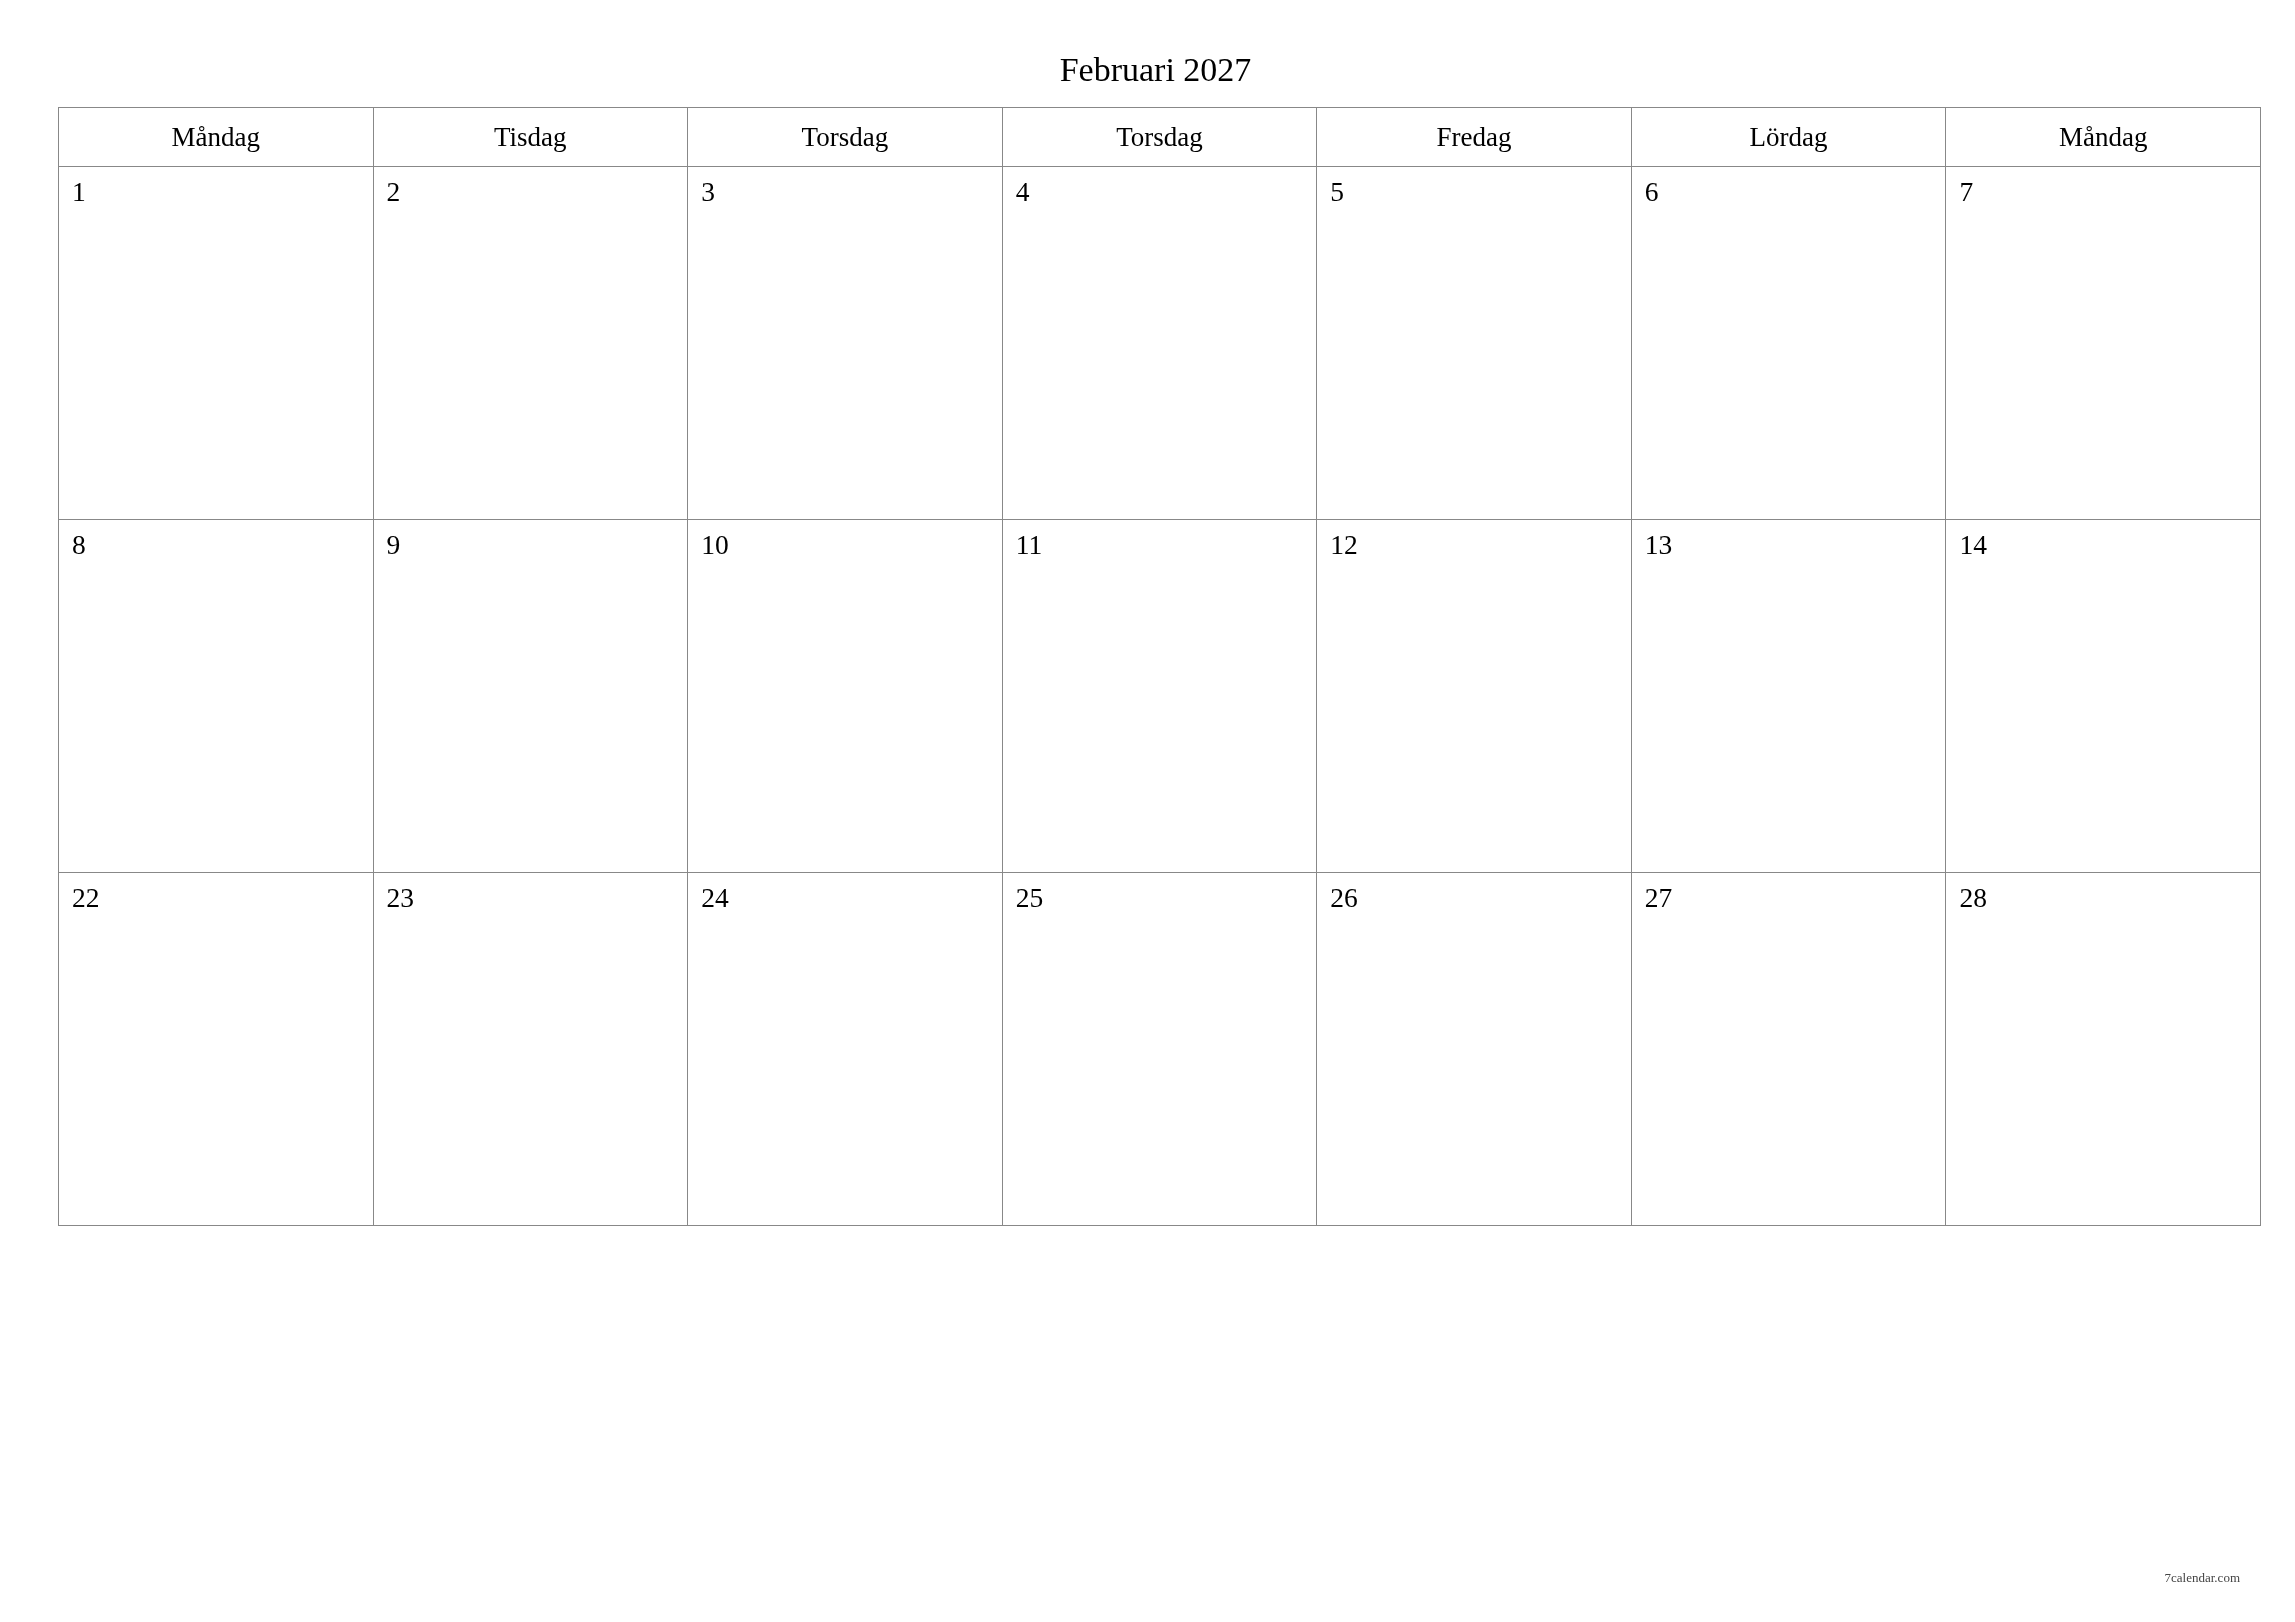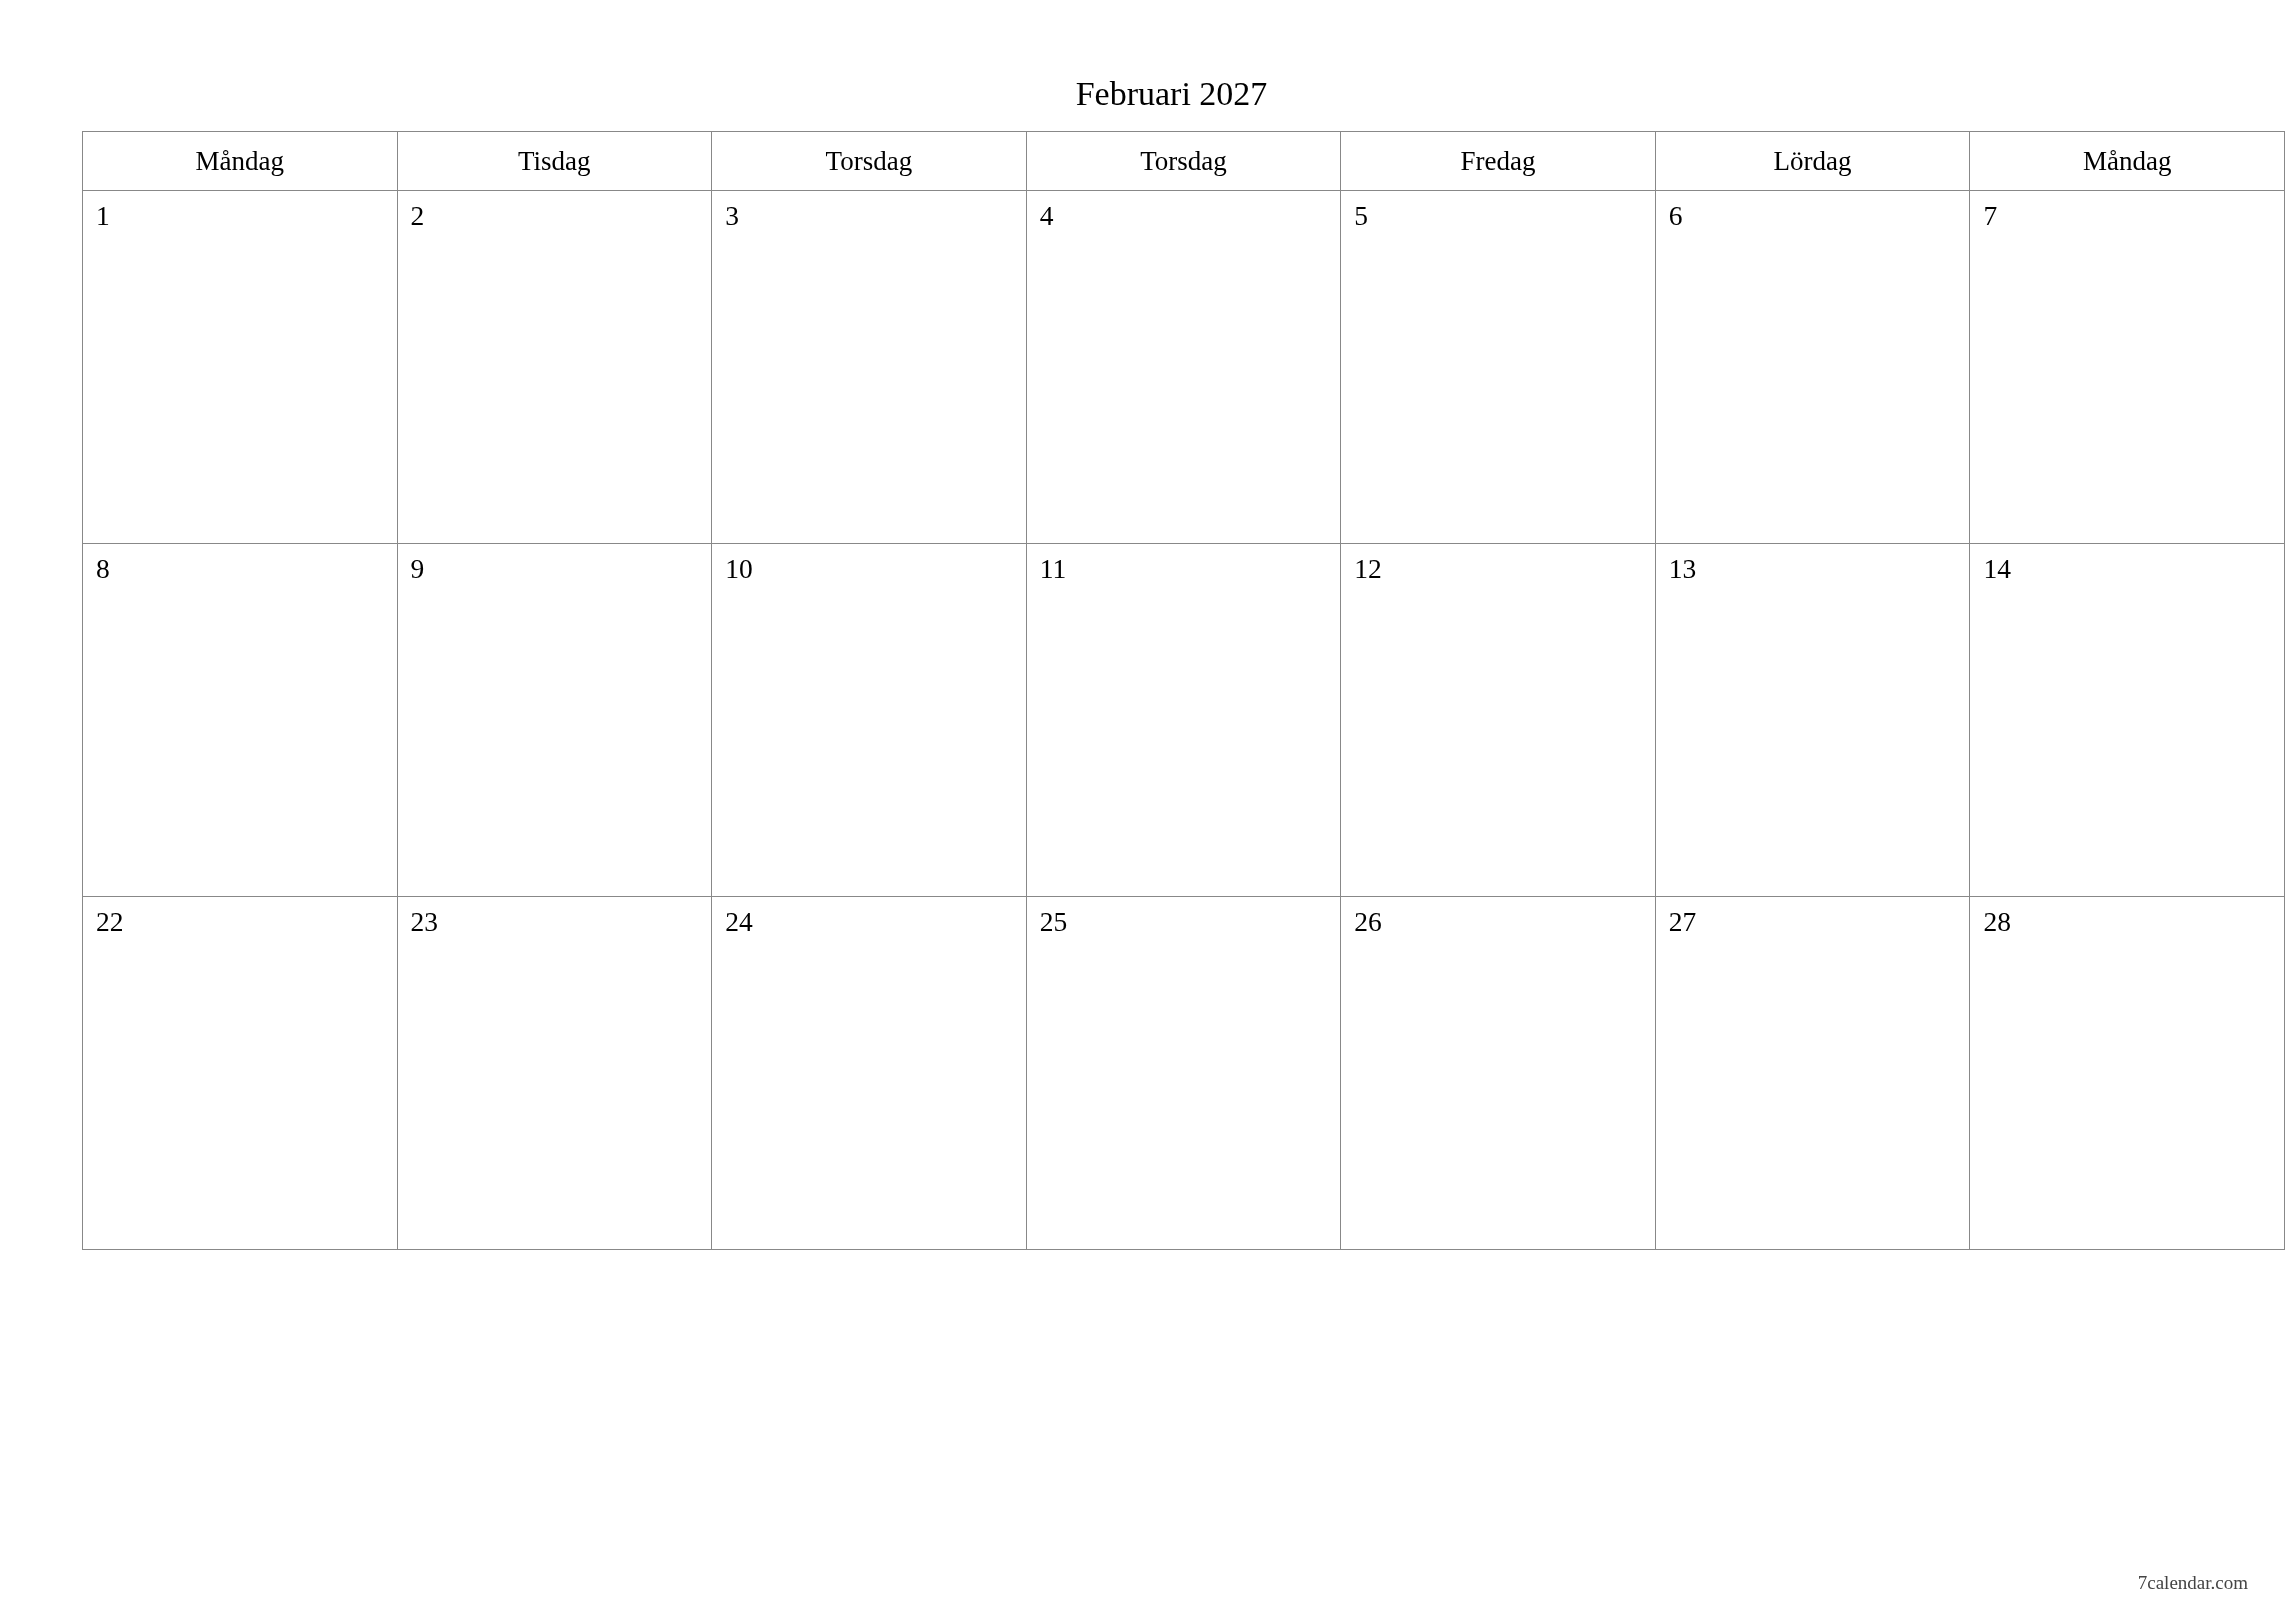--- a/index.html
+++ b/index.html
@@ -1,16 +1,16 @@
 <!DOCTYPE html>
 <html style="font-size:10.5px"><head>
   <meta charset="utf-8">
   <style>
     * {
-      margin: 12px;
+      margin: 4px;
       padding: 0;
       box-sizing: border-box;
     }
     body {
       font-family: Georgia, 'Times New Roman', serif;
       background: #ffffff;
       width: 2295px;
       height: 1623px;
       padding: 39px 46px 33px 46px;
       position: relative;
@@ -41,21 +41,21 @@
       vertical-align: top;
       padding: 9.2px 13px;
       font-size: 27.5px;
       color: #000;
       height: 353px;
     }
     .footer-credit {
       position: absolute;
       bottom: 41px;
       right: 59px;
-      font-size: 19px;
+      font-size: 13px;
       color: #444;
       font-family: Georgia, 'Times New Roman', serif;
     }
   </style>
 </head>
 <body>
 
 <h1 class="calendar-title">Februari 2027</h1>
 
 <table class="calendar-table">

